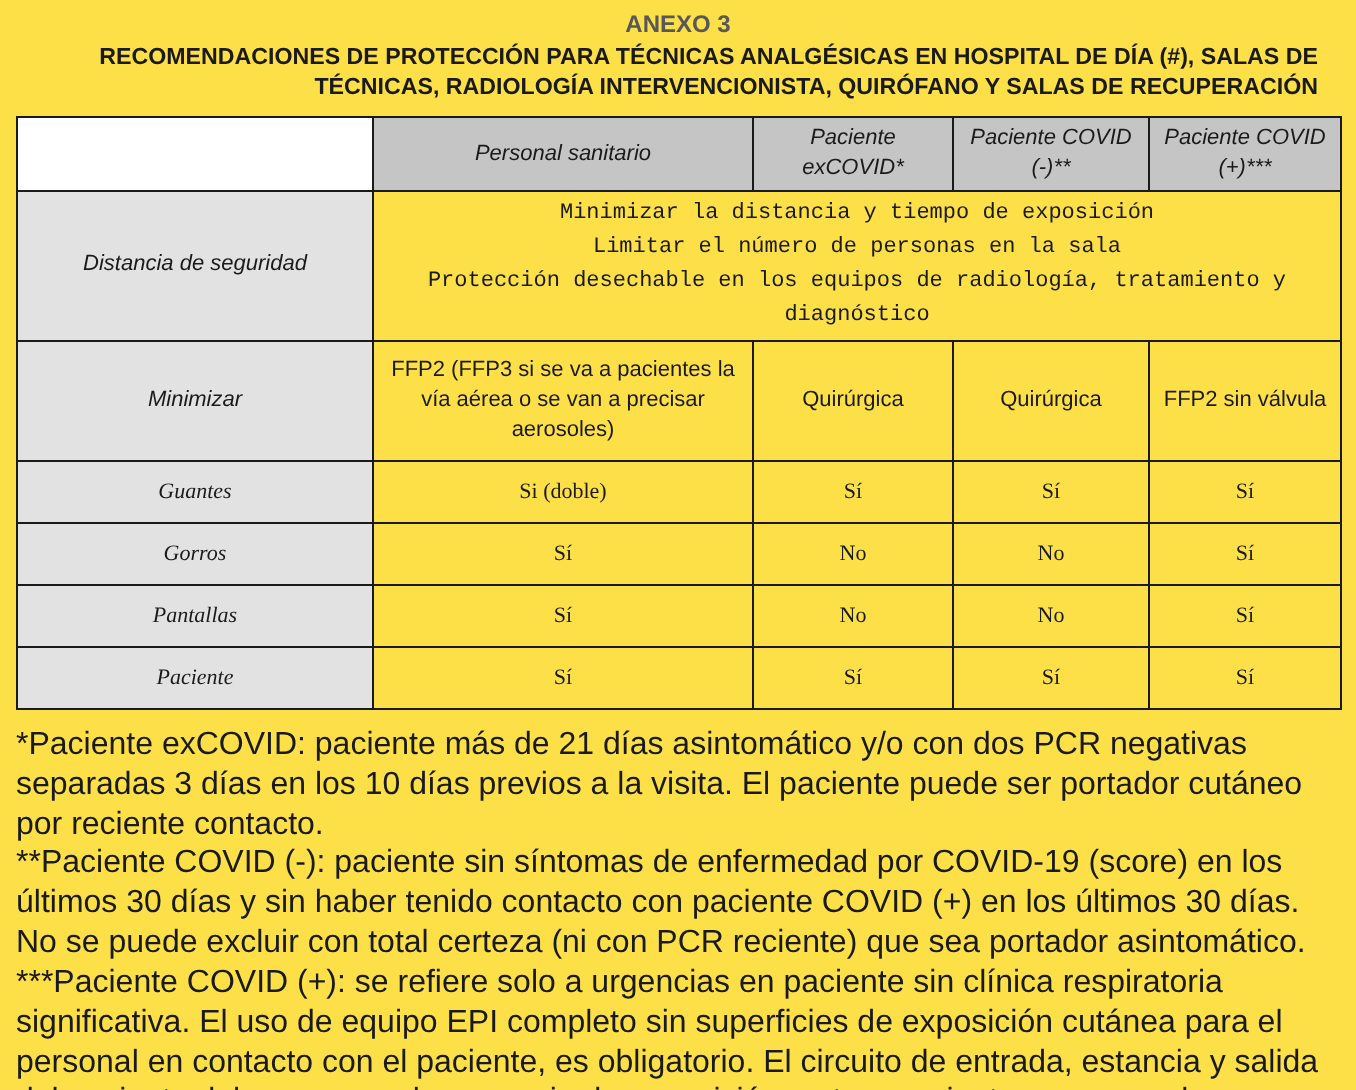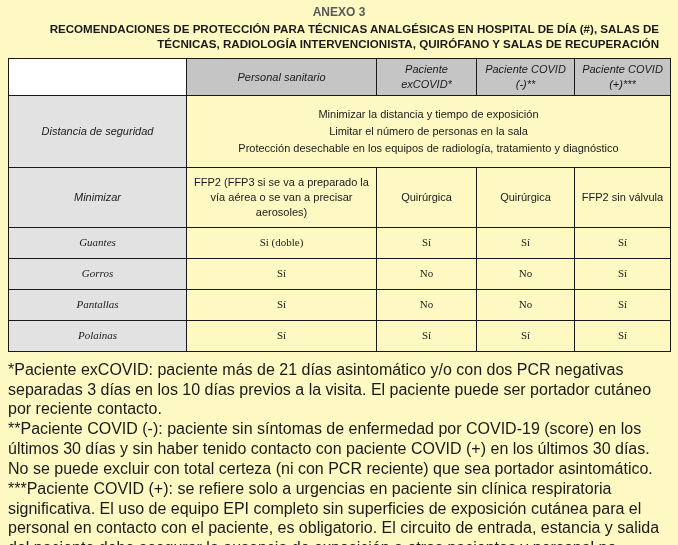--- a/index.html
+++ b/index.html
@@ -7,21 +7,21 @@
     padding: 0;
     background: #ffffff;
     font-family: "Liberation Sans", sans-serif;
     color: #1a1a1a;
   }
   .page {
     width: 678px;
     height: 545px;
     box-sizing: border-box;
     padding: 5px 8px 4px 8px;
-    background: #fef9c3;
+    background: #fde047;
     overflow: hidden;
   }
   .annex-title {
     text-align: center;
     font-weight: bold;
     font-size: 12px;
     color: #58585a;
     margin: 0 0 2px 0;
   }
   .doc-title {
@@ -59,21 +59,21 @@
   td.rowlabel {
     background: #e2e2e2;
     font-style: italic;
     text-align: left;
     padding-left: 8px;
   }
   tr.header-row   { height: 34px; }
   tr.distance-row { height: 72px; }
   tr.mask-row     { height: 60px; }
   tr.simple-row   { height: 31px; font-family: Liberation Serif, serif; }
-  td.span-cell div { line-height: 1.55; }
+  td.span-cell div { line-height: 1.55; font-family: Liberation Mono, monospace; }
   .footnotes {
     margin-top: 8px;
     width: 662px;
     font-size: 16px;
     line-height: 1.24;
   }
   .footnotes p {
     margin: 0;
     text-align: left;
   }
@@ -108,21 +108,21 @@
       <td class="rowlabel">Distancia de seguridad</td>
       <td class="span-cell" colspan="4">
         <div>Minimizar la distancia y tiempo de exposición</div>
         <div>Limitar el número de personas en la sala</div>
         <div>Protección desechable en los equipos de radiología, tratamiento y diagnóstico</div>
       </td>
     </tr>
 
     <tr class="mask-row">
       <td class="rowlabel">Minimizar</td>
-      <td>FFP2 (FFP3 si se va a preparado la vía aérea o se van a precisar aerosoles)</td>
+      <td>FFP2 (FFP3 si se va a pacientes la vía aérea o se van a precisar aerosoles)</td>
       <td>Quirúrgica</td>
       <td>Quirúrgica</td>
       <td>FFP2 sin válvula</td>
     </tr>
 
     <tr class="simple-row">
       <td class="rowlabel">Guantes</td>
       <td>Si (doble)</td>
       <td>Sí</td>
       <td>Sí</td>
@@ -140,21 +140,21 @@
     <tr class="simple-row">
       <td class="rowlabel">Pantallas</td>
       <td>Sí</td>
       <td>No</td>
       <td>No</td>
       <td>Sí</td>
     </tr>
 
 
     <tr class="simple-row">
-      <td class="rowlabel">Polainas</td>
+      <td class="rowlabel">Paciente</td>
       <td>Sí</td>
       <td>Sí</td>
       <td>Sí</td>
       <td>Sí</td>
     </tr>
   </tbody>
     </table>
 
   <div class="footnotes">
     <p>*Paciente exCOVID: paciente más de 21 días asintomático y/o con dos PCR negativas separadas 3 días en los 10 días previos a la visita. El paciente puede ser portador cutáneo por reciente contacto.</p>

